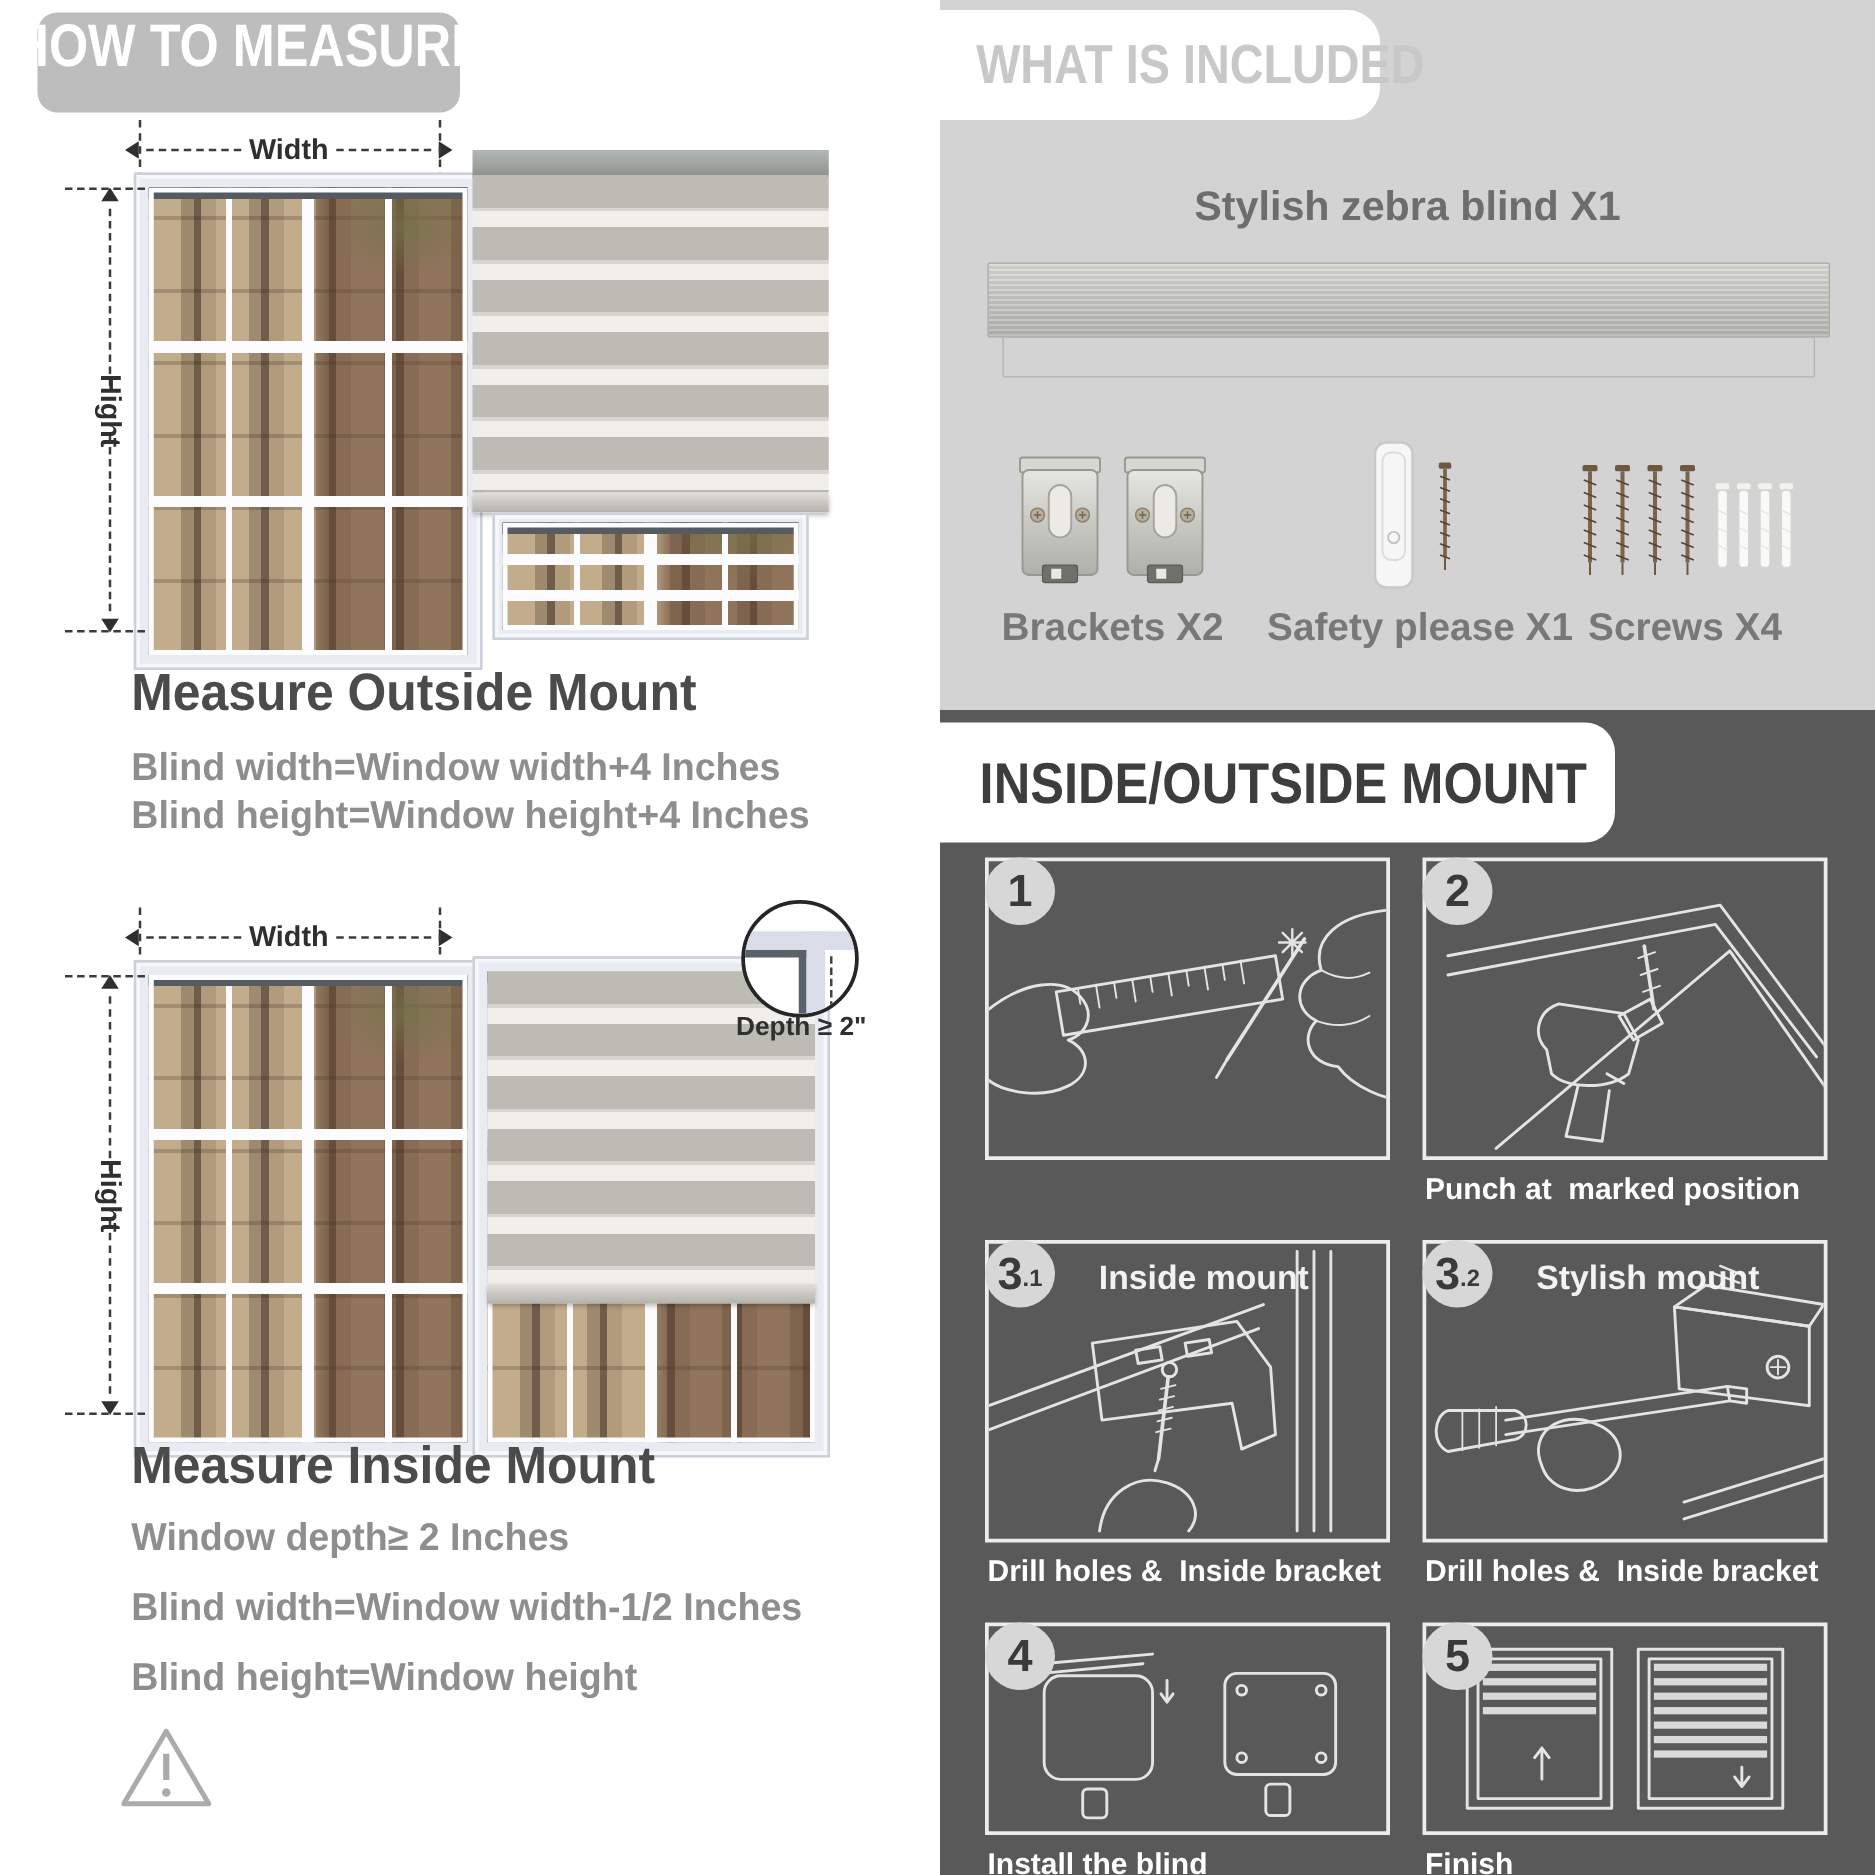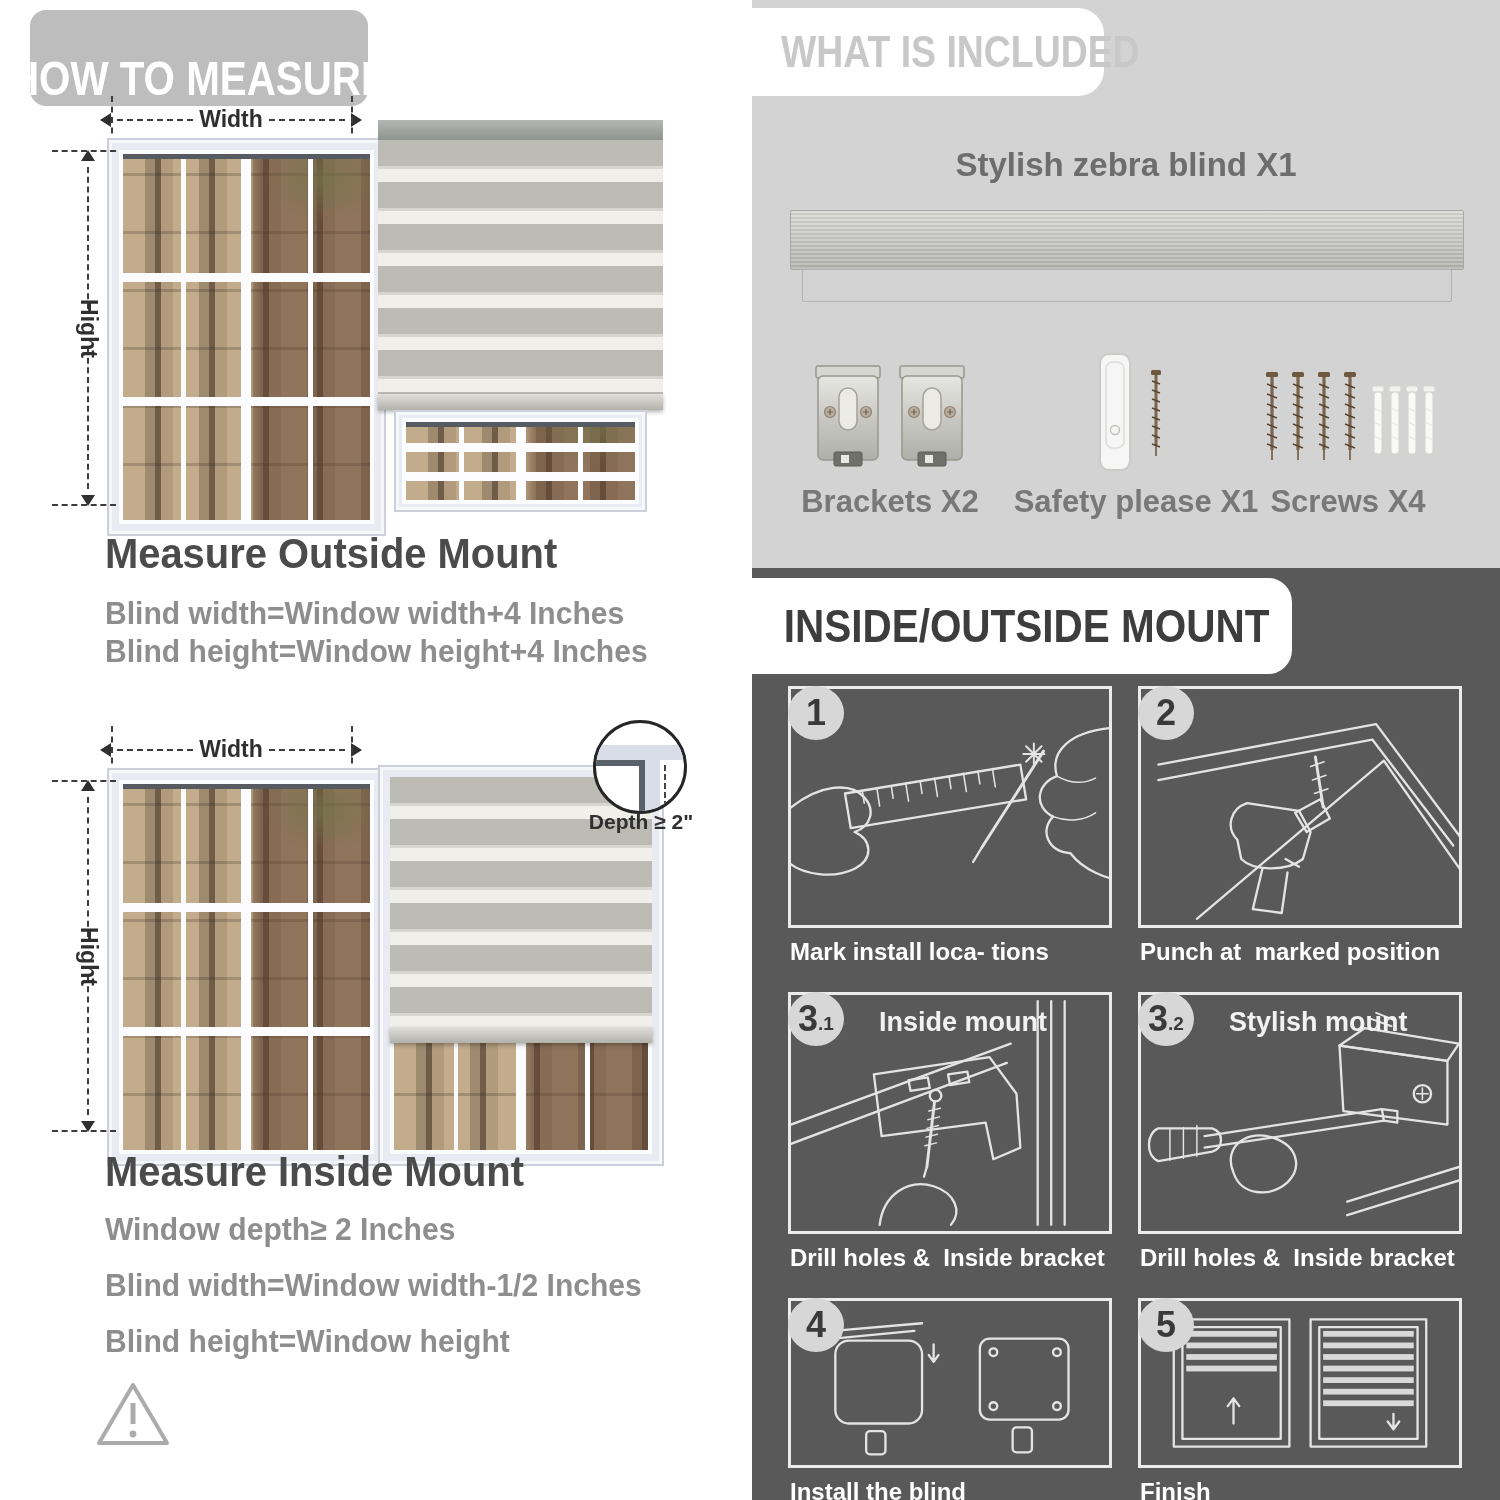--- a/index.html
+++ b/index.html
@@ -2,22 +2,22 @@
 <html><head>
 <meta charset="utf-8">
 <style>
   html,body{margin:0;padding:0;background:#fff;}
   #canvas{position:relative;width:1500px;height:1500px;background:#fff;overflow:hidden;
           font-family:"Liberation Sans",sans-serif;font-weight:700;}
   .abs{position:absolute;}
   i{display:block;}
 
   
-  .lheader{position:absolute;left:30px;top:10px;width:338px;height:96px;background:#bdbdbd;
-           border-radius:16px;color:#ffffff;display:flex;align-items:flex-end;justify-content:center;}
+  .lheader{position:absolute;left:30px;top:10px;width:338px;height:80px;background:#bdbdbd;
+           border-radius:16px;color:#ffffff;display:flex;align-items:flex-start;justify-content:center;}
   .lheader span{font-size:48px;letter-spacing:0px;transform:scaleX(.84);white-space:nowrap;}
 
   .h2t{position:absolute;left:105px;color:#4b4b4b;font-size:42px;transform:scaleX(.95);
        transform-origin:left;white-space:nowrap;}
   .ml{position:absolute;left:105px;margin:0;color:#8e8e8e;font-size:31px;transform:scaleX(.97);
       transform-origin:left;white-space:nowrap;}
 
   
   .harrow{position:absolute;display:flex;align-items:center;gap:6px;color:#2f2f2f;font-size:23px;}
   .harrow .ln{flex:1;height:0;border-top:2px dashed #3c3c3c;}
@@ -294,21 +294,20 @@
               <path d="M198 158 l-9 15"></path>
               <path d="M332 34 C290 38 268 58 276 84 C254 92 252 116 272 126 C258 140 266 162 290 164 C305 184 332 190 332 190"></path>
               <path stroke-width="1.6" d="M276 84 C290 92 304 92 316 86 M272 126 C288 132 304 130 316 122"></path>
             </g>
           </svg>
           <div class="ncircle">
             <span class="n">1</span>
             <span class="sub"></span>
           </div>
         </div>
-        <p class="scap">Mark install loca- tions</p>
       </div>
 
       <div class="step" style="left:350px;top:0;">
         <div class="spanel" style="height:236px;">
           <svg viewBox="0 0 330 232">
             <g class="lineart">
               <path d="M18 72 L244 30 M18 88 L240 46 M244 30 L332 148 M240 46 L324 156 M58 232 L252 68 M252 68 L332 182"></path>
               <path stroke-width="3" d="M181 64 L189 116"></path>
               <path stroke-width="1.6" d="M176 74 l14 -5 M178 88 l14 -5 M180 102 l14 -5"></path>
               <path d="M160 122 L186 108 L196 128 L172 142 Z"></path>

